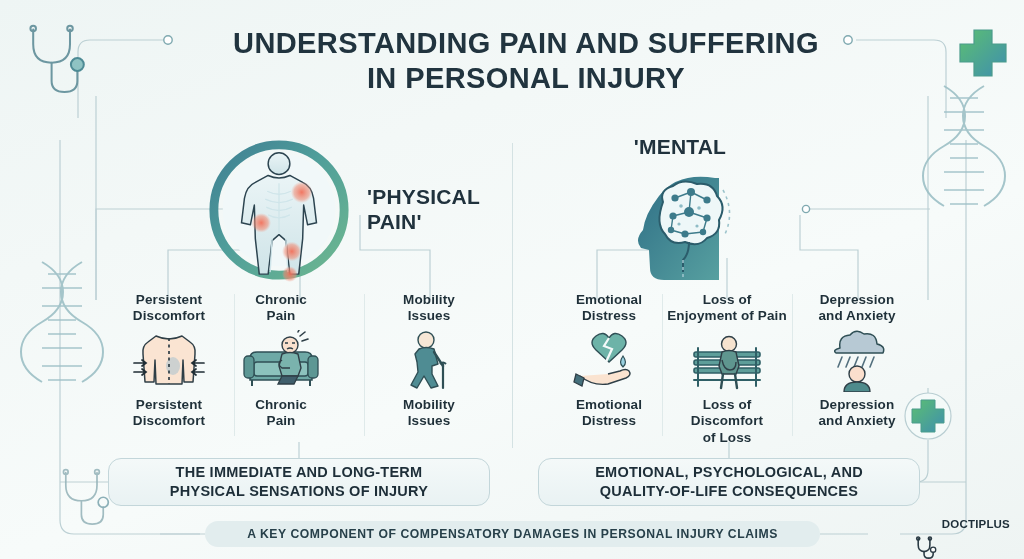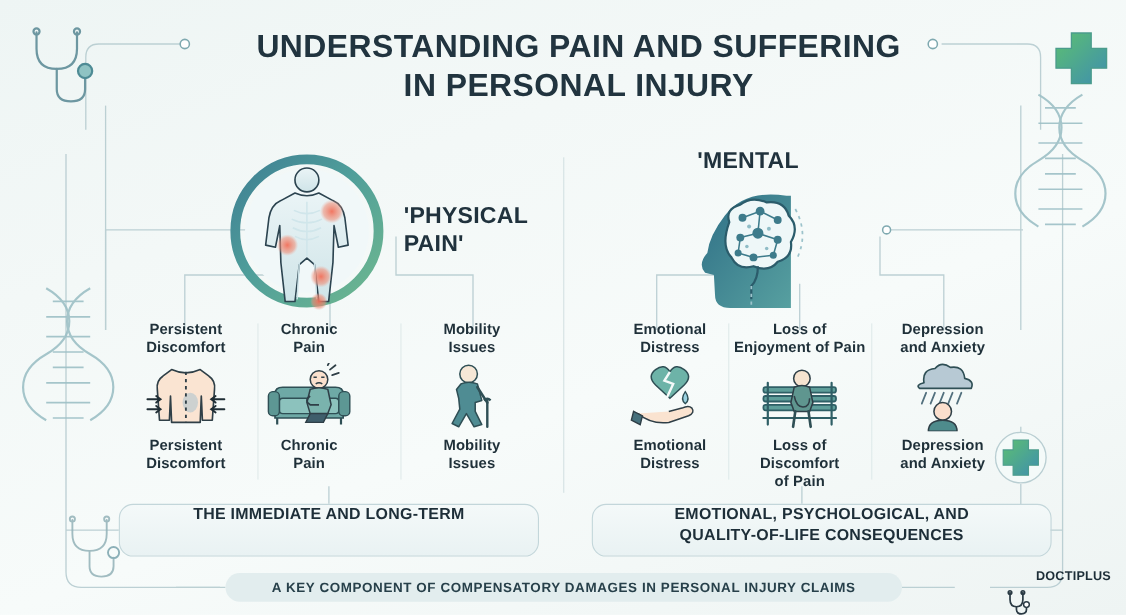--- a/index.html
+++ b/index.html
@@ -77,29 +77,29 @@
   .col-icon {
     width: 86px; height: 62px; margin: 4px 0 5px;
     display: flex; align-items: center; justify-content: center;
   }
   
   .pill {
     position: absolute;
     border: 1.4px solid #c3d6da;
     border-radius: 13px;
     background: linear-gradient(180deg, #f4f9f9 0%, #e9f2f3 100%);
-    display: flex; justify-content: center;
+    display: flex; align-items: center; justify-content: center;
     text-align: center;
   }
   .pill-text {
     font-size: 14.5px; font-weight: 800; color: #1d2e38;
     line-height: 1.3; letter-spacing: 0.25px; text-transform: uppercase;
   }
   #pill-left  { left: 108px; top: 458px; width: 382px; height: 48px; }
-  #pill-right { left: 538px; top: 458px; width: 418px; height: 48px; }
+  #pill-right { left: 538px; top: 458px; width: 382px; height: 48px; }
   
   #footer-banner {
     position: absolute; left: 205px; top: 521px;
     width: 615px; height: 26px;
     border-radius: 13px;
     background: #e2edee;
     display: flex; align-items: center; justify-content: center;
   }
   .footer-text {
     font-size: 12.2px; font-weight: 700; color: #27404a;
@@ -438,21 +438,21 @@
           </g>
           <circle cx="45" cy="14" r="7.5" fill="#f6e3cf" stroke="#2f3f47" stroke-width="1.4"></circle>
           <path d="M38 22 Q45 19 52 22 L55 36 L52 44 L38 44 L35 36 Z" fill="#5f968f" stroke="#2f3f47" stroke-width="1.4"></path>
           <path d="M38 30 Q40 40 46 40 Q52 40 52 32" fill="none" stroke="#2f3f47" stroke-width="1.4"></path>
           <path d="M39 44 L37 58 M51 44 L53 58" stroke="#2f4f55" stroke-width="2.4" stroke-linecap="round"></path>
         </svg>
       </div>
       <div class="cap">
         <div>Loss of</div>
         <div>Discomfort</div>
-        <div>of Pain</div>
+        <div>of Loss</div>
       </div>
     </div>
 
     <div class="col" style="left:792px">
       <div class="cap top">
         <div>Depression</div>
         <div>and Anxiety</div>
       </div>
       <div class="col-icon">
         <svg viewBox="0 0 86 62" width="86" height="62">
@@ -471,20 +471,21 @@
       <div class="cap">
         <div>Depression</div>
         <div>and Anxiety</div>
       </div>
     </div>
   </div>
 
   <div class="pill" id="pill-left">
     <div class="pill-text">
       <div>THE IMMEDIATE AND LONG-TERM</div>
+      <div>PHYSICAL SENSATIONS OF INJURY</div>
     </div>
   </div>
 
   <div class="pill" id="pill-right">
     <div class="pill-text">
       <div>EMOTIONAL, PSYCHOLOGICAL, AND</div>
       <div>QUALITY-OF-LIFE CONSEQUENCES</div>
     </div>
   </div>
 

